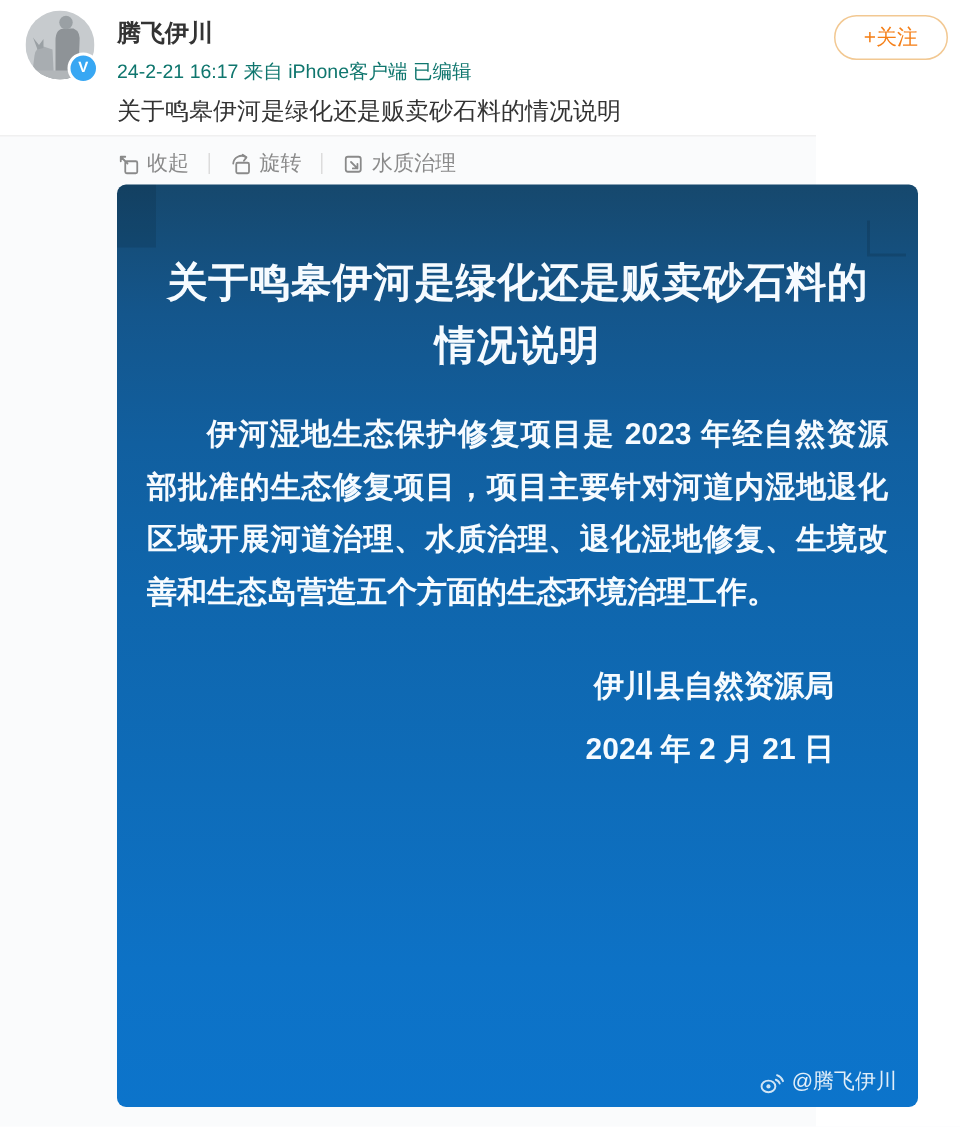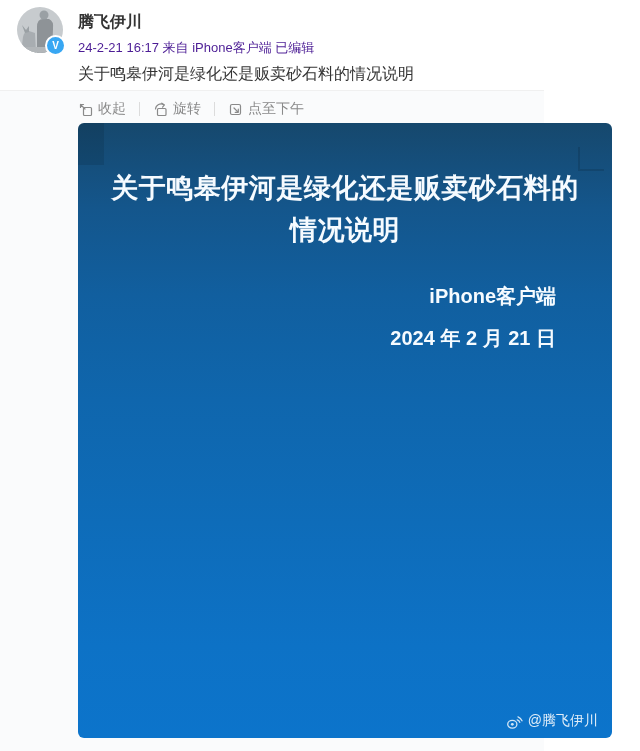--- a/index.html
+++ b/index.html
@@ -8,21 +8,21 @@
   .page{position:relative;width:640px;height:751px;background:#ffffff;}
 
   
   .post-header{position:absolute;top:0;left:0;width:640px;height:90px;background:#ffffff;}
   .avatar-wrap{position:absolute;left:17px;top:7px;width:46px;height:46px;cursor:pointer;}
   .avatar{width:46px;height:46px;border-radius:50%;overflow:hidden;display:block;}
   .v-badge{position:absolute;right:-3px;bottom:-3px;width:17px;height:17px;border-radius:50%;
            background:#38a7f3;color:#fff;font-size:10px;font-weight:bold;line-height:17px;
            text-align:center;border:2px solid #fff;box-sizing:content-box;}
   .username{position:absolute;left:78px;top:12px;font-size:16px;font-weight:bold;color:#333;cursor:pointer;}
-  .meta{position:absolute;left:78px;top:39px;font-size:13px;color:#4c1d95;}
+  .meta{position:absolute;left:78px;top:39px;font-size:13px;color:#0f766e;}
   .post-text{position:absolute;left:78px;top:64px;font-size:16px;color:#333;}
   .follow-btn{position:absolute;right:8px;top:10px;width:76px;height:30px;background:#fff;
               border:1px solid #f2c892;border-radius:16px;color:#f57f17;font-size:14px;
               display:flex;align-items:center;justify-content:center;cursor:pointer;}
 
   
   .viewer{position:absolute;top:90px;left:0;width:544px;height:661px;background:#fafbfc;
           border-top:1px solid #f0f0f0;box-sizing:border-box;}
   .toolbar{position:absolute;left:78px;top:8px;display:flex;align-items:center;height:20px;
            font-size:14px;color:#8a8a8a;}
@@ -70,20 +70,21 @@
       </svg>
       <div class="v-badge">V</div>
     </div>
 
     <div class="username">腾飞伊川</div>
 
     <div class="meta">24-2-21 16:17  来自 iPhone客户端 已编辑</div>
 
     <div class="post-text">关于鸣皋伊河是绿化还是贩卖砂石料的情况说明</div>
 
+    <button class="follow-btn">+关注</button>
   </div>
 
   <div class="viewer">
 
     <div class="toolbar">
 
       <div class="tool-item">
         <span>
           <svg width="15" height="15" viewBox="0 0 15 15" fill="none" stroke="#8a8a8a" stroke-width="1.2" stroke-linecap="round" stroke-linejoin="round">
             <rect x="5.5" y="5.5" width="8" height="8" rx="1"></rect>
@@ -108,35 +109,36 @@
 
       <span class="tool-sep"></span>
 
       <div class="tool-item">
         <span>
           <svg width="15" height="15" viewBox="0 0 15 15" fill="none" stroke="#8a8a8a" stroke-width="1.2" stroke-linecap="round" stroke-linejoin="round">
             <rect x="2.5" y="2.5" width="10" height="10" rx="1.5"></rect>
             <path d="M6 6 L10.3 10.3 M10.3 7.2 V10.3 H7.2"></path>
           </svg>
         </span>
-        <span>点至下午</span>
+        <span>水质治理</span>
       </div>
     </div>
 
     <div class="notice">
       <div class="artifact-square"></div>
       <div class="artifact-corner"></div>
 
       <div class="notice-title">关于鸣皋伊河是绿化还是贩卖砂石料的情况说明</div>
 
       <div class="notice-body">
+        <p class="notice-par">伊河湿地生态保护修复项目是 2023 年经自然资源部批准的生态修复项目，项目主要针对河道内湿地退化区域开展河道治理、水质治理、退化湿地修复、生境改善和生态岛营造五个方面的生态环境治理工作。</p>
       </div>
 
       <div class="notice-sign">
-        <div>iPhone客户端</div>
+        <div>伊川县自然资源局</div>
         <div>2024 年 2 月 21 日</div>
       </div>
 
       <div class="watermark">
         <span>
           <svg width="17" height="15" viewBox="0 0 17 15" fill="none" stroke="rgba(255,255,255,0.9)" stroke-width="1.3" stroke-linecap="round">
             <ellipse cx="6.3" cy="9.3" rx="4.6" ry="3.9"></ellipse>
             <circle cx="6.3" cy="9.3" r="1.4" fill="rgba(255,255,255,0.9)" stroke="none"></circle>
             <path d="M11.2 4.8 a3.8 3.8 0 0 1 2.6 2.6"></path>
             <path d="M12 1.8 a6.8 6.8 0 0 1 4 4"></path>

